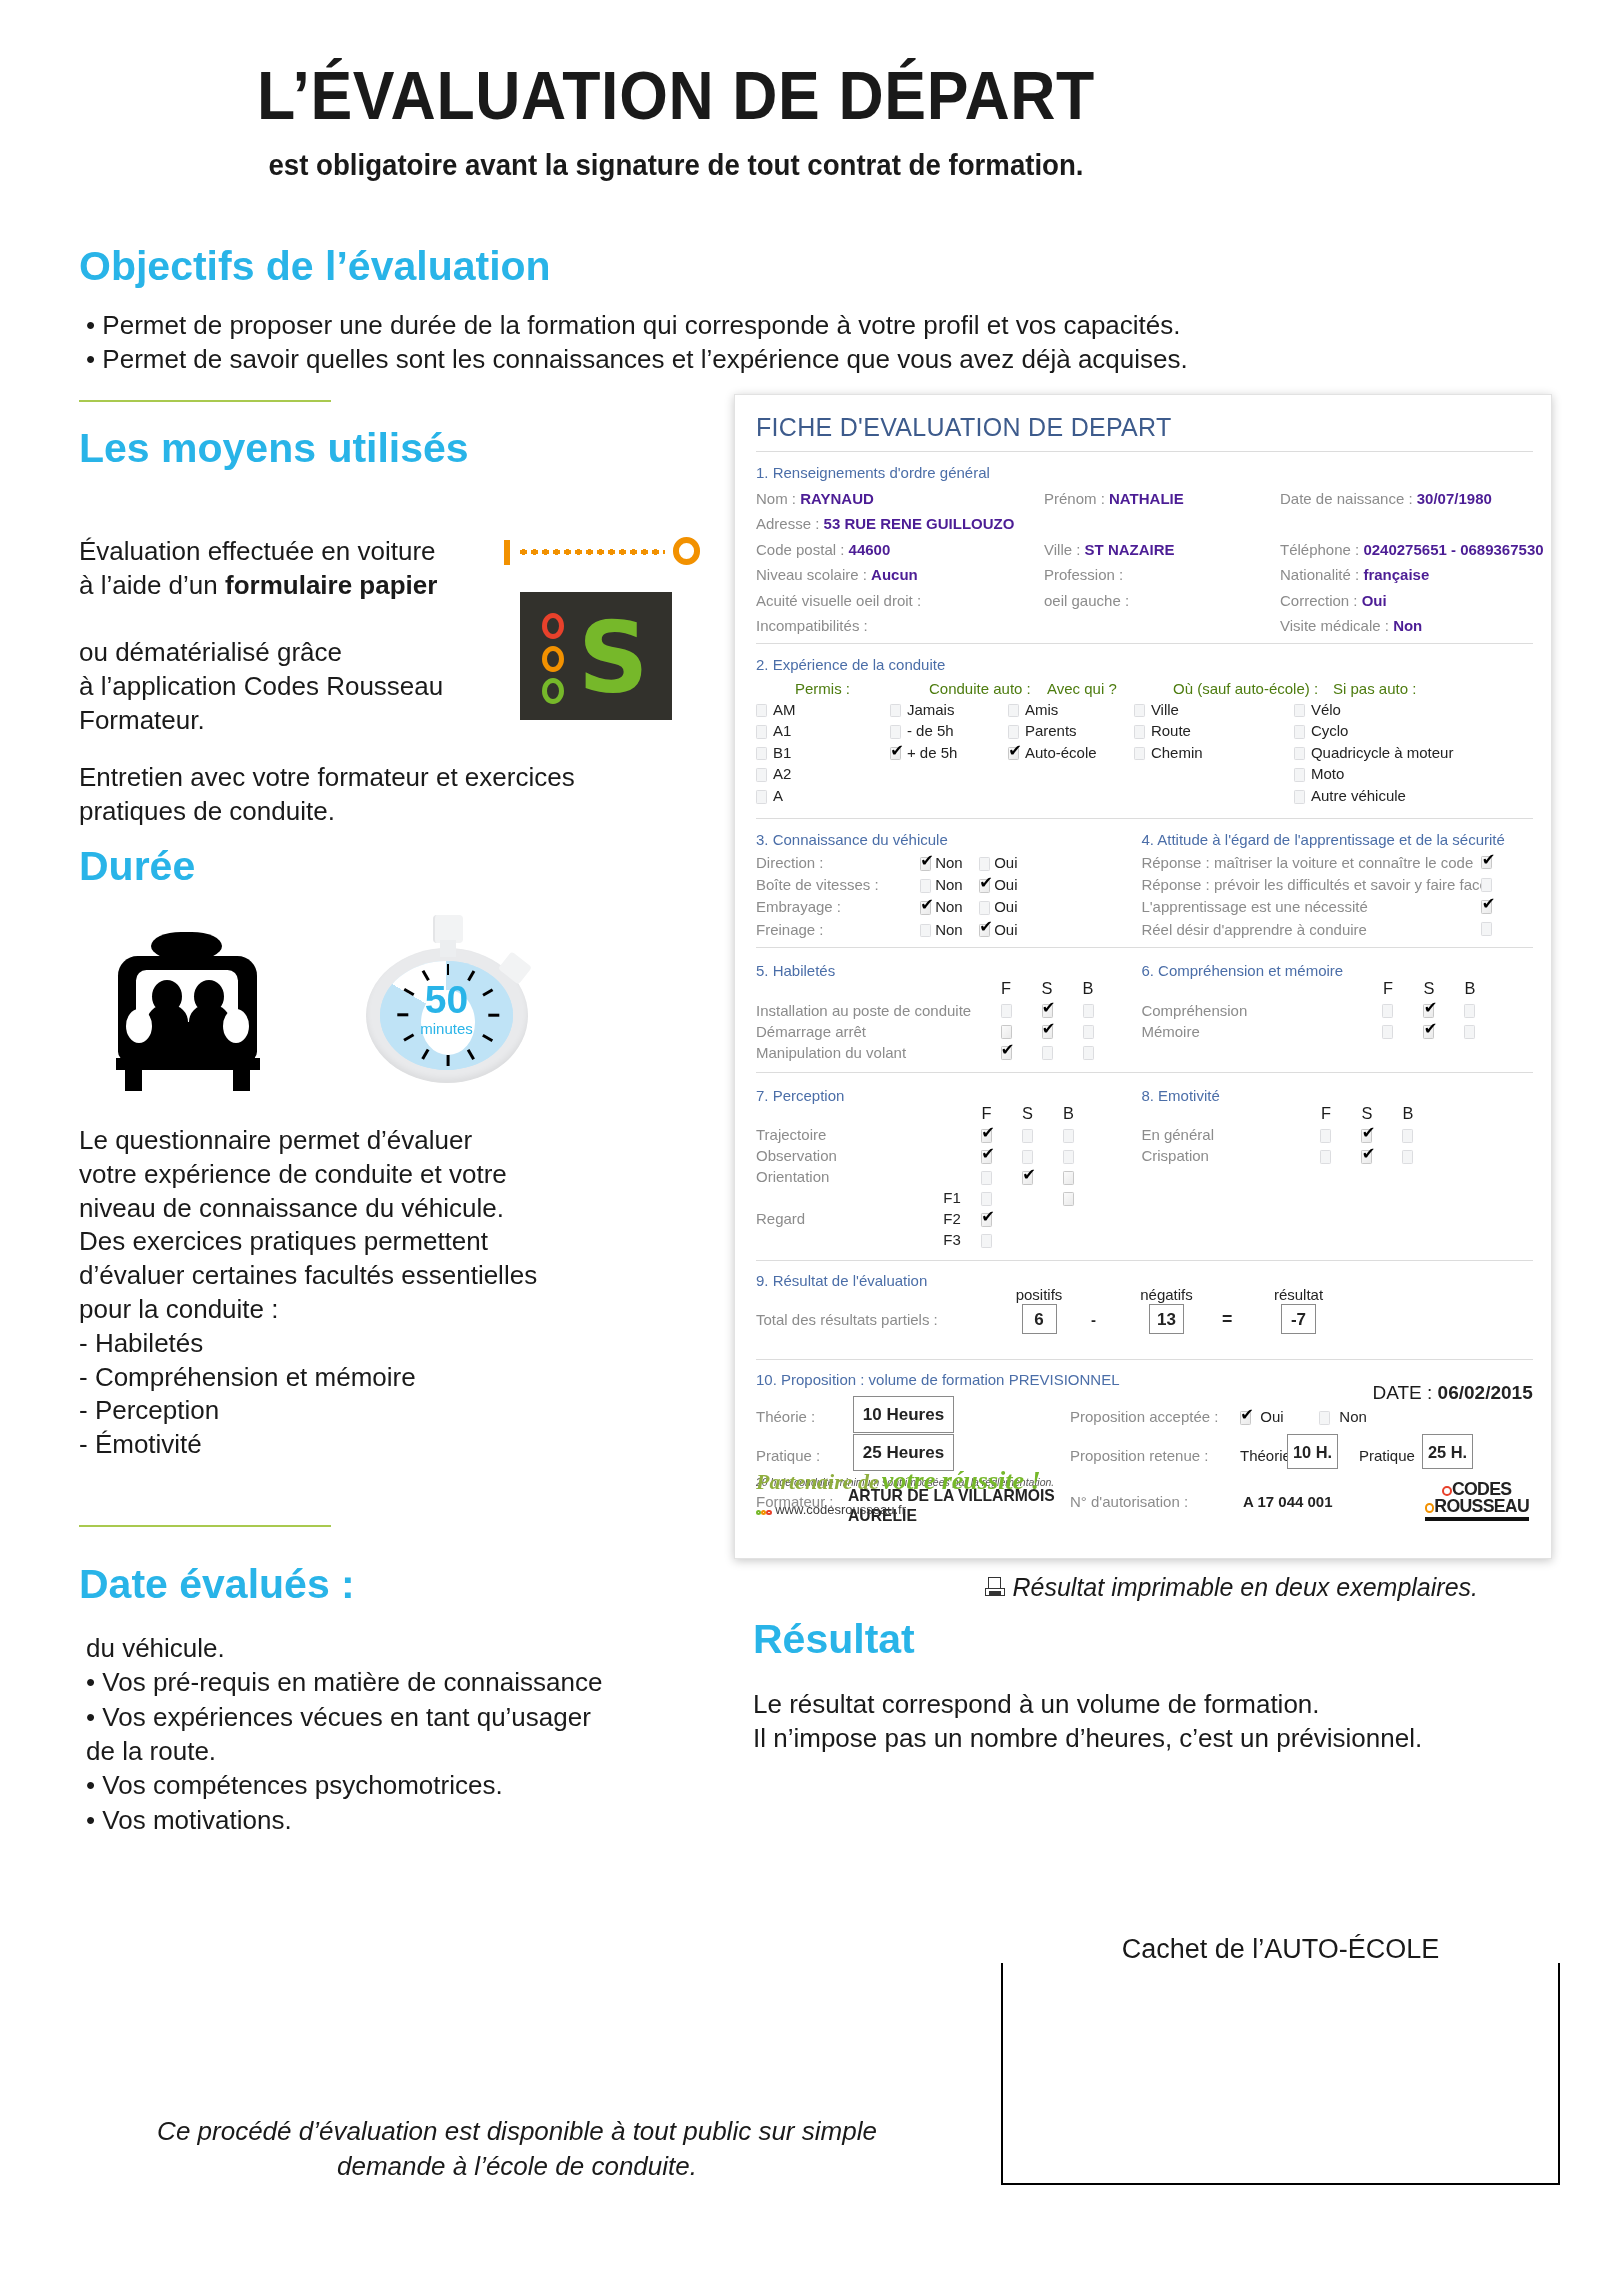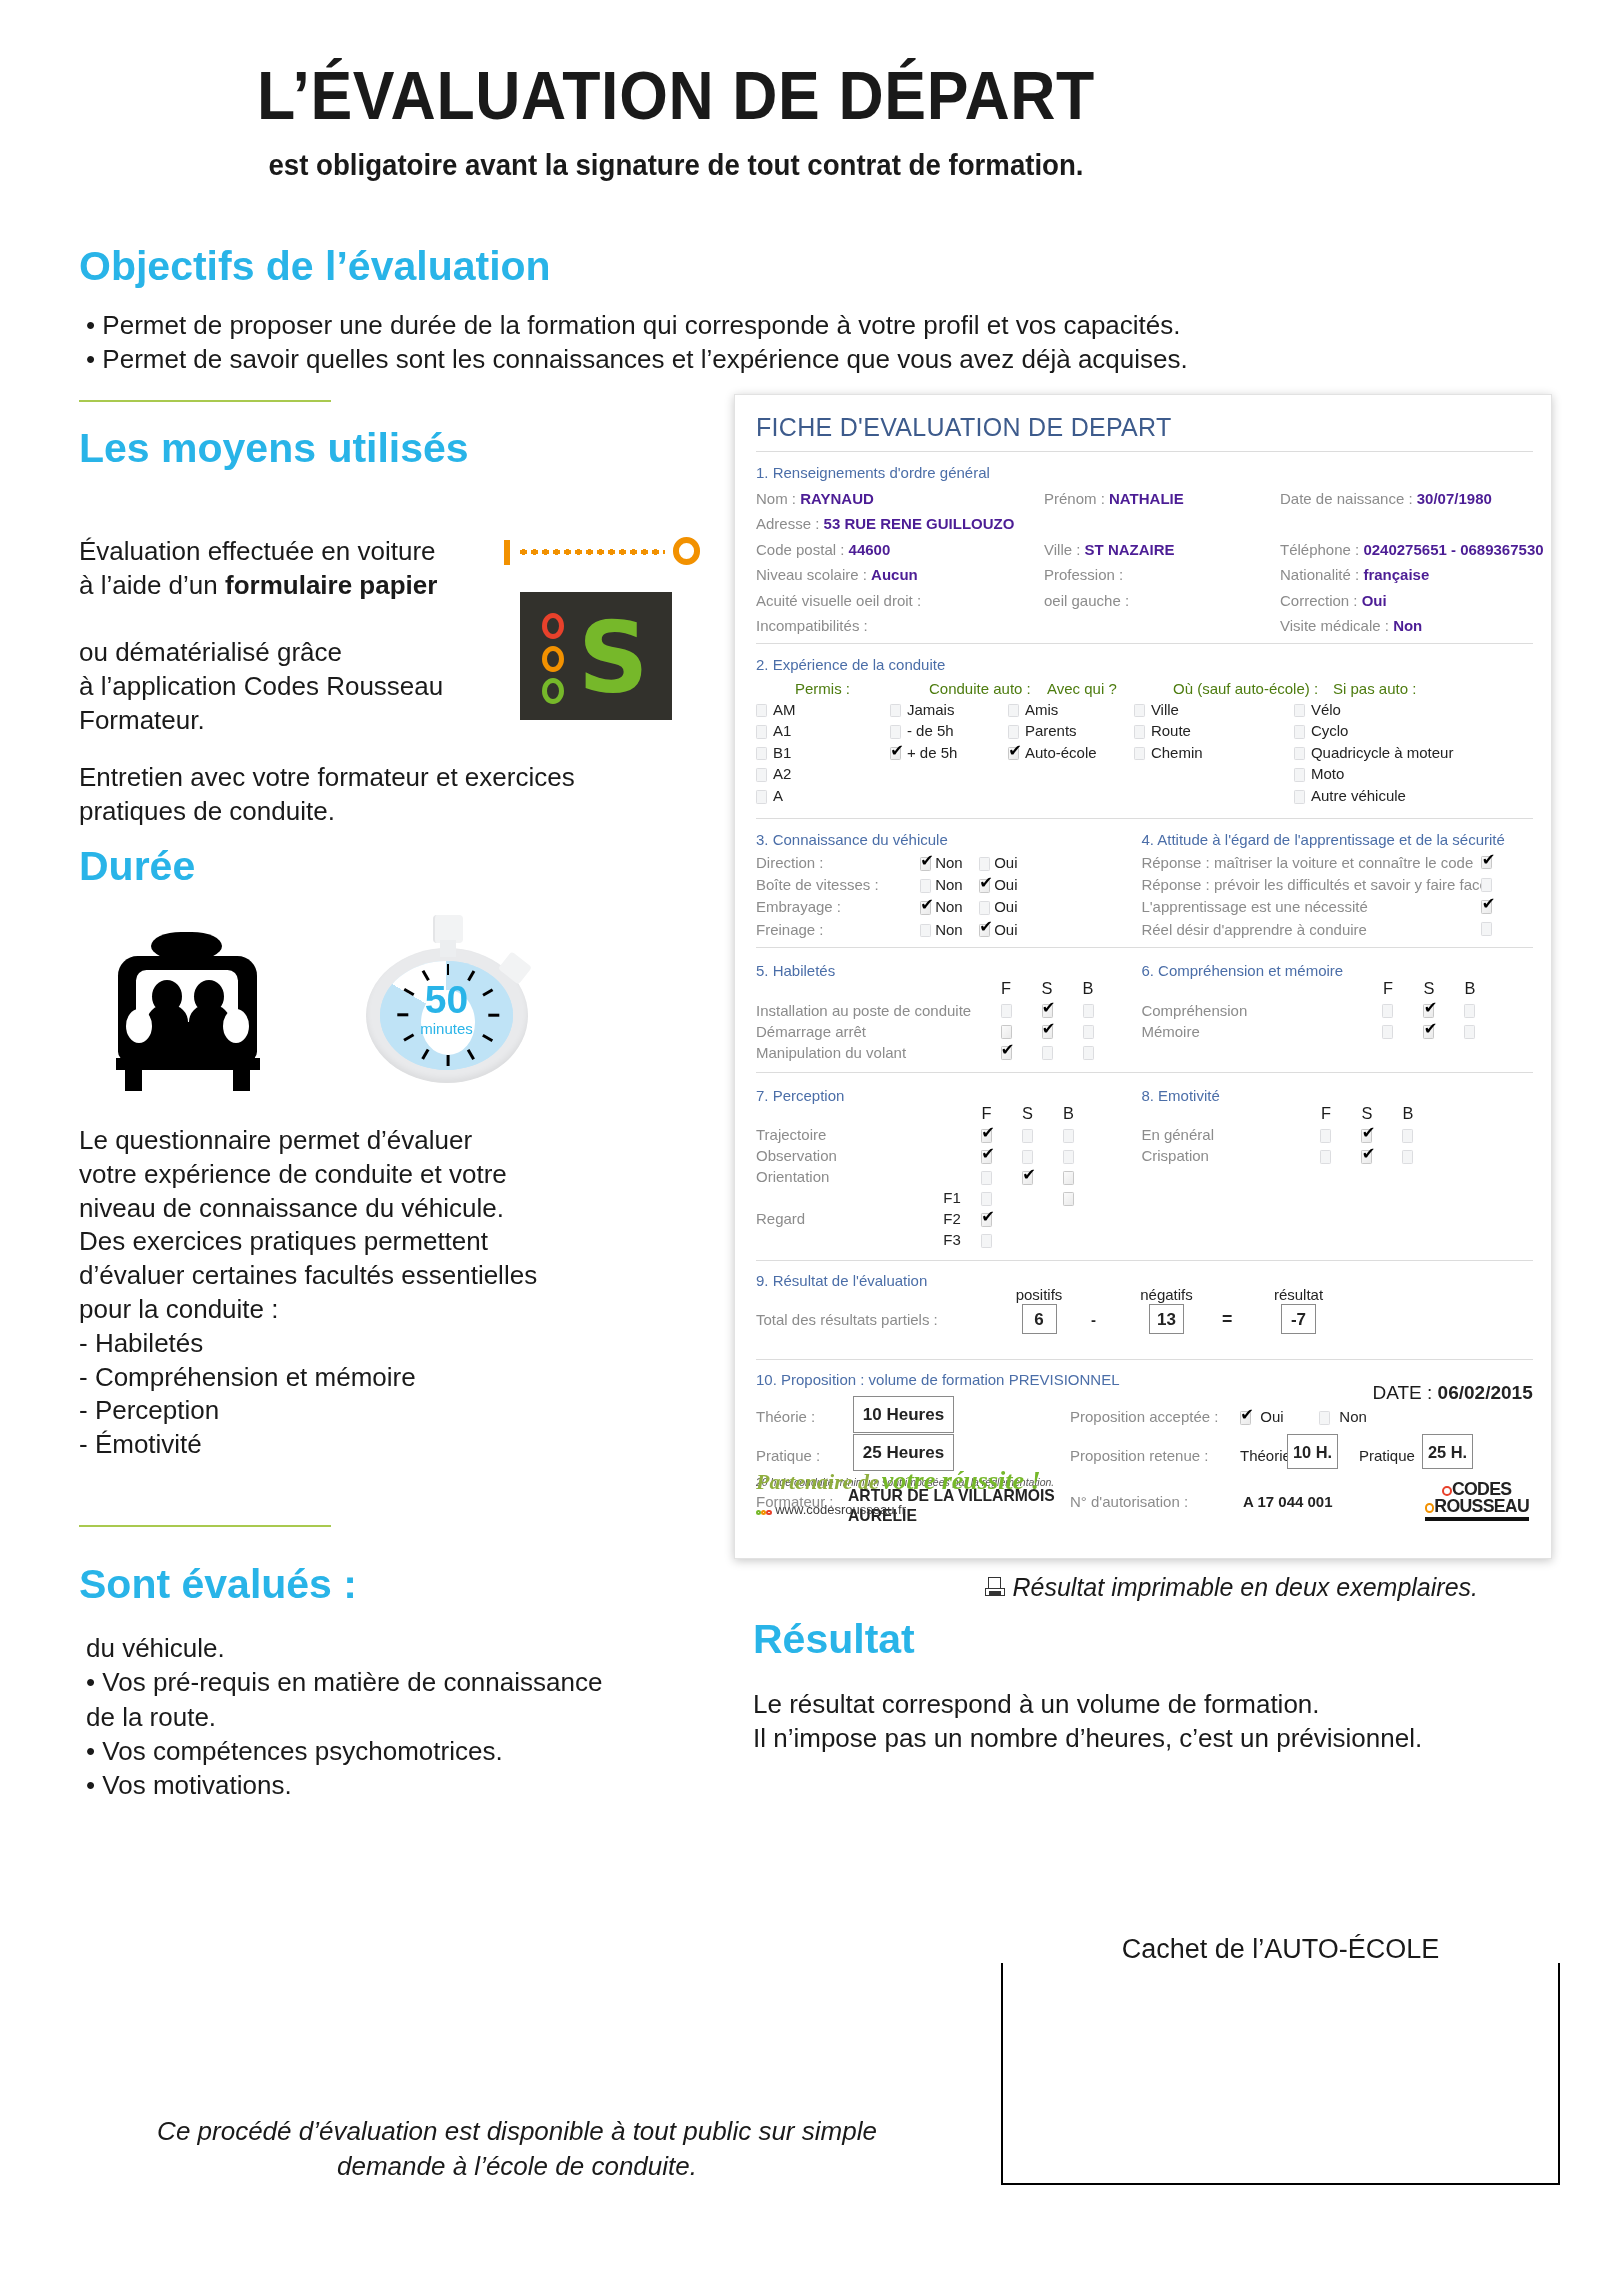--- a/index.html
+++ b/index.html
@@ -281,24 +281,25 @@
 Des exercices pratiques permettent
 d’évaluer certaines facultés essentielles
 pour la conduite :
 - Habiletés
 - Compréhension et mémoire
 - Perception
 - Émotivité</div>
 
 <div class="rule" style="left:79px; top:1525px; width:252px;"></div>
 
-<div class="h-cyan" style="left:79px; top:1561px;">Sont évalués :</div>
+<div class="h-cyan" style="left:79px; top:1561px;">Date évalués :</div>
 <div class="bullets" style="left:86px; top:1631px;">
   <div>   du véhicule.</div>
   <div>• Vos pré-requis en matière de connaissance</div>
+  <div>• Vos expériences vécues en tant qu’usager</div>
   <div>   de la route.</div>
   <div>• Vos compétences psychomotrices.</div>
   <div>• Vos motivations.</div>
 </div>
 
 <div id="prnote">
   <span class="pic"><i class="p1"></i><i class="p2"></i><i class="p3"></i></span><span>Résultat imprimable en deux exemplaires.</span>
 </div>
 <div class="h-cyan" style="left:753px; top:1616px;">Résultat</div>
 <div class="txt" style="left:753px; top:1688px; width:772px;">Le résultat correspond à un volume de formation.

